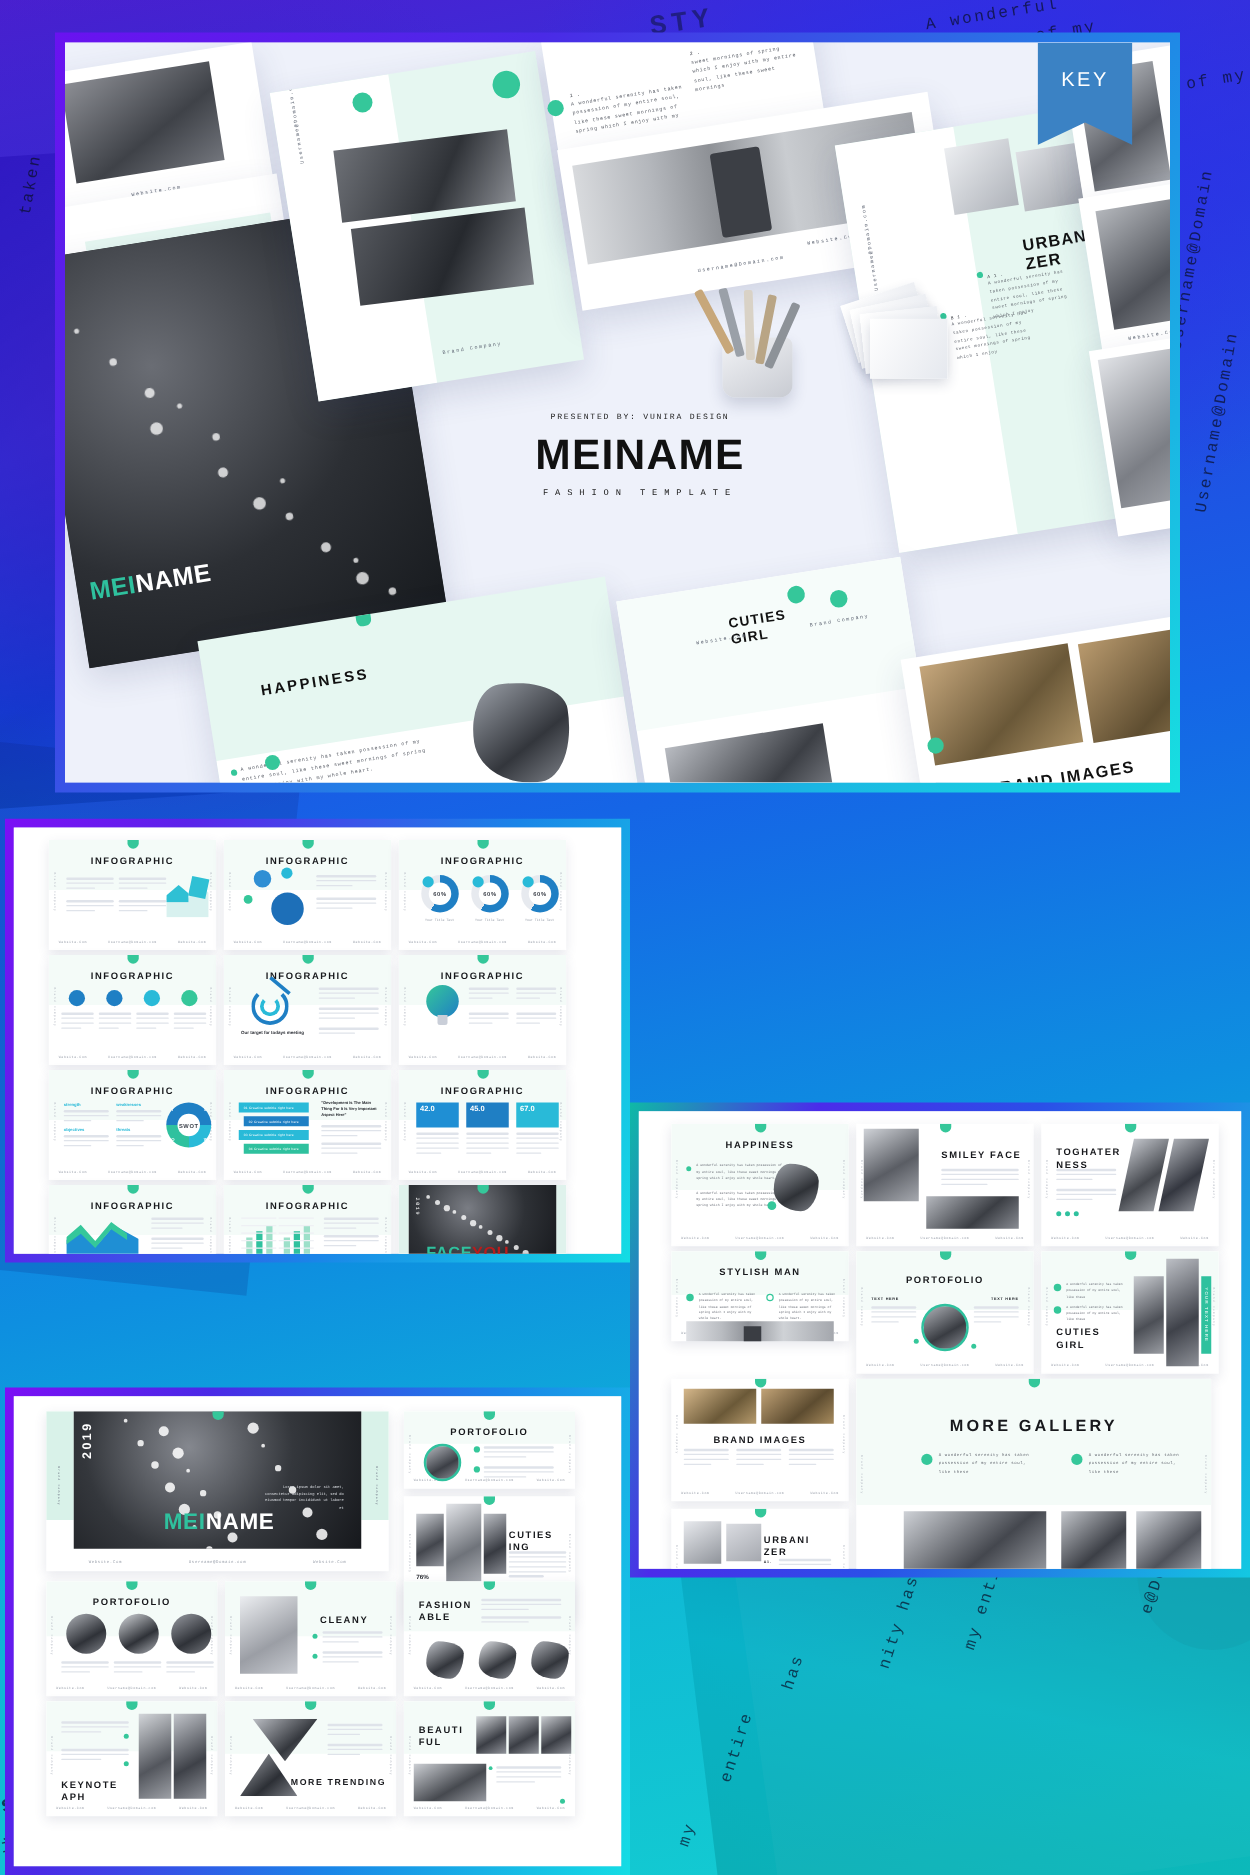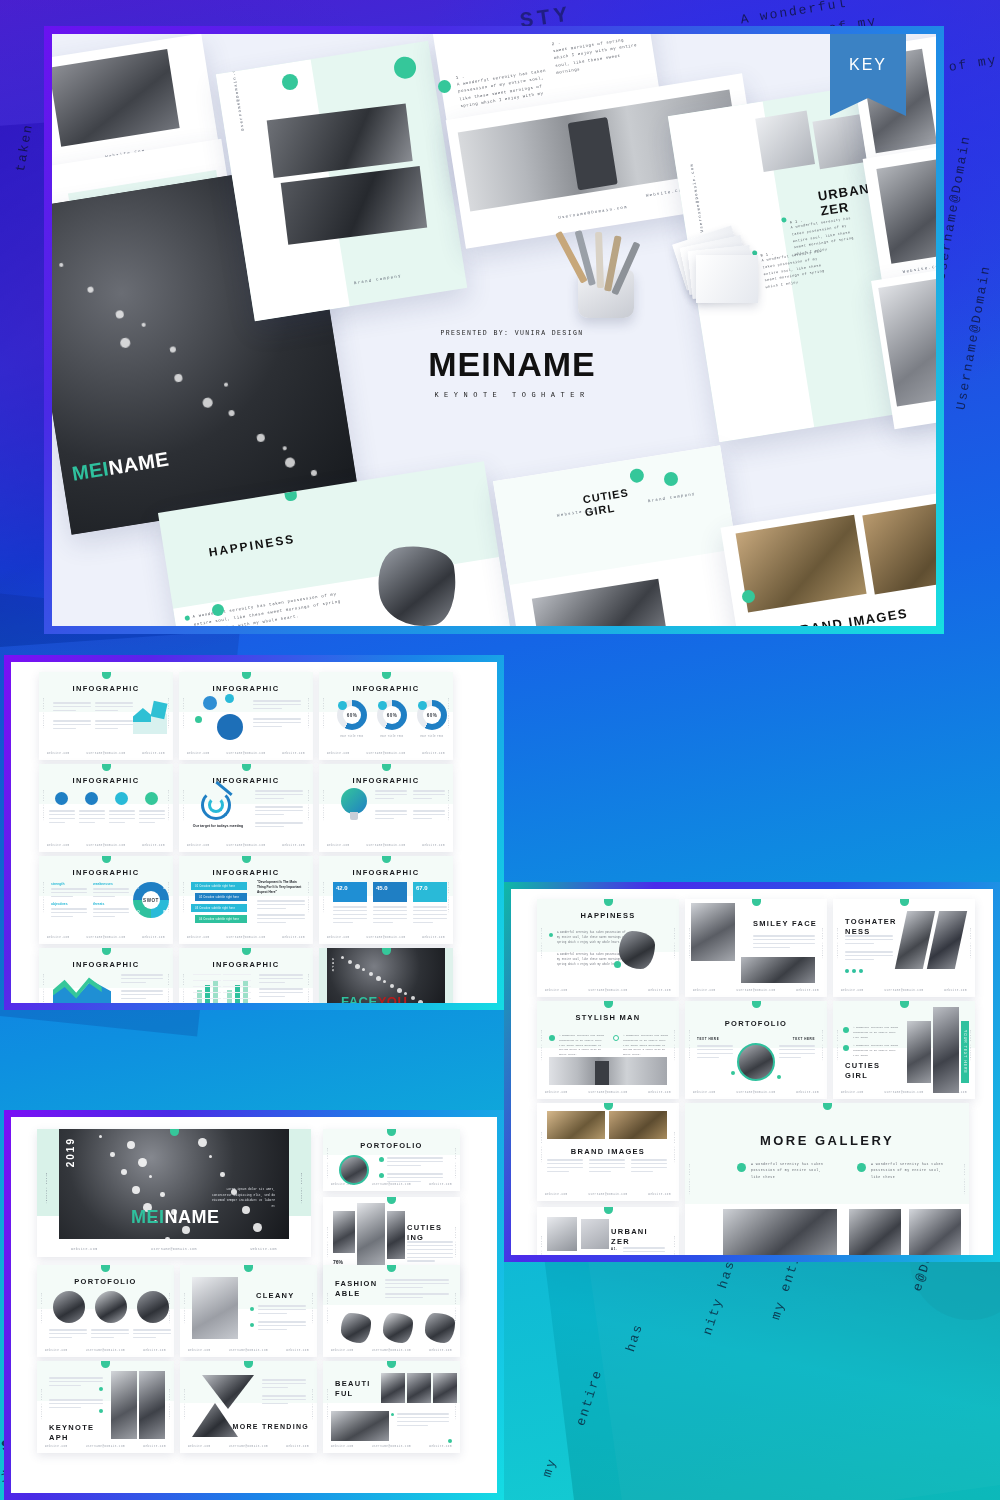--- a/index.html
+++ b/index.html
@@ -353,21 +353,21 @@
         <div class="dot-mint" style="position: absolute; left: 230px; top: 40px; width: 16px; height: 16px; z-index: 13;"></div>
         <div class="dot-mint" style="position: absolute; left: 386px; top: 46px; width: 13px; height: 13px; z-index: 13;"></div>
         <div class="dot-mint" style="position: absolute; left: 160px; top: 570px; width: 12px; height: 12px; z-index: 13;"></div>
         <div class="dot-mint" style="position: absolute; left: 612px; top: 438px; width: 14px; height: 14px; z-index: 13;"></div>
         <div class="dot-mint" style="position: absolute; left: 690px; top: 556px; width: 13px; height: 13px; z-index: 13;"></div>
       </div>
 
     <div class="hero-title-wrap">
       <div class="hero-pres">PRESENTED BY: VUNIRA DESIGN</div>
       <div class="hero-name">MEINAME</div>
-      <div class="hero-sub">KEYNOTE TOGHATER</div>
+      <div class="hero-sub">FASHION TEMPLATE</div>
     </div>
 
     <div id="key-badge">
       <span>KEY</span>
     </div>
   </div>
 </div>
 
 <div class="panel" id="panel-infographic">
   <div class="panel-inner">
@@ -833,21 +833,21 @@
             <i></i>
             <i></i>
             <i class="s"></i>
           </div>
           <div style="position: absolute; left: 68px; top: 12px; width: 28px; height: 58px; transform: skewX(-12deg); background: linear-gradient(140deg, rgb(192, 195, 201), rgb(68, 71, 77) 60%, rgb(147, 150, 156));"></div>
           <div style="position: absolute; left: 100px; top: 12px; width: 28px; height: 58px; transform: skewX(-12deg); background: linear-gradient(140deg, rgb(169, 172, 178), rgb(52, 55, 64) 60%, rgb(134, 137, 144));"></div>
           <div class="circ" style="position: absolute; left: 12px; top: 70px; width: 4px; height: 4px; background: rgb(47, 193, 158);"></div>
           <div class="circ" style="position: absolute; left: 19px; top: 70px; width: 4px; height: 4px; background: rgb(47, 193, 158);"></div>
           <div class="circ" style="position: absolute; left: 26px; top: 70px; width: 4px; height: 4px; background: rgb(47, 193, 158);"></div>
         </div>
-        <div class="card" style="left: 26px; top: 112px; width: 142px; height: 98px;">
+        <div class="card" style="left: 26px; top: 112px; width: 142px; height: 72px;">
           <div class="card-bg-mint" style="height: 48%;"></div>
           <div class="card-tab"></div>
           <div class="card-title" style="top: 12px;">STYLISH MAN</div>
           <div class="card-foot">
             <span>Website.Com</span>
             <span>Username@Domain.com</span>
             <span>Website.Com</span>
           </div>
           <div class="side-v" style="left: 3px; top: 30%;">Brand Company</div>
           <div class="side-v" style="right: 3px; top: 30%;">Brand Company</div>

